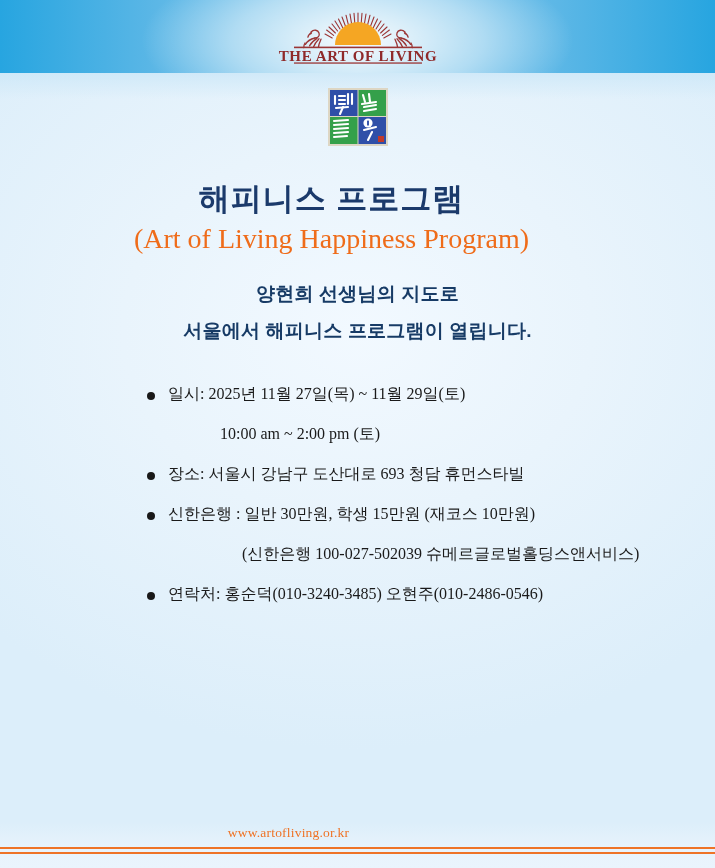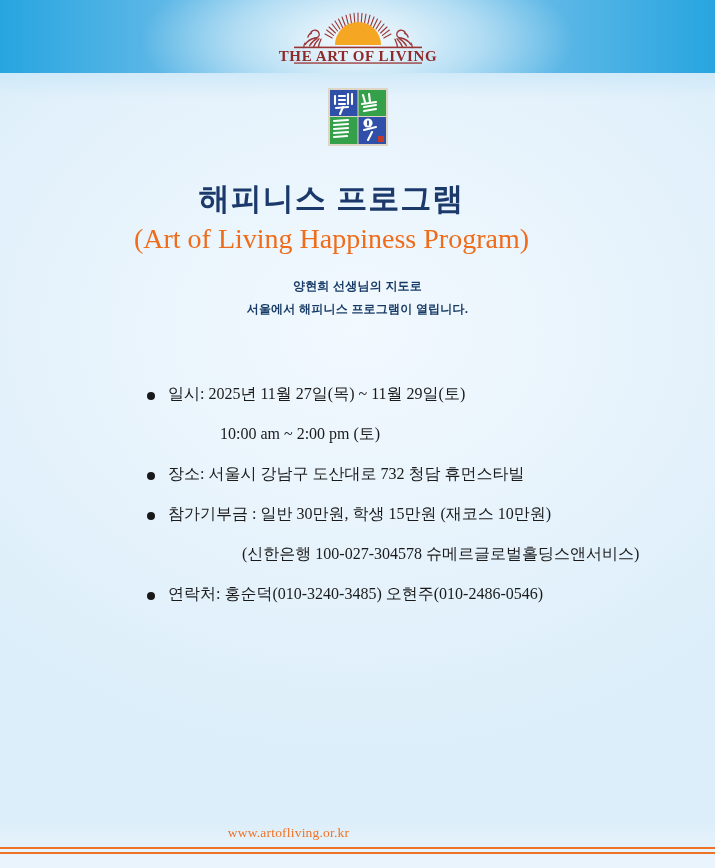--- a/index.html
+++ b/index.html
@@ -91,21 +91,21 @@
   .lead-block {
     position: absolute;
     left: 0;
     top: 275px;
     width: 715px;
     text-align: center;
   }
   .lead-line {
     font-family: "Liberation Sans", "DejaVu Sans", sans-serif;
     font-weight: bold;
-    font-size: 12px;
+    font-size: 19px;
     color: #173b66;
     line-height: 1.95;
     letter-spacing: 0.2px;
   }
 
   
   .details {
     position: absolute;
     left: 146px;
     top: 384px;
@@ -282,30 +282,30 @@
       <span class="detail-text">일시: 2025년 11월 27일(목) ~ 11월 29일(토)</span>
     </div>
 
 
     <div class="detail-row sub">
       <span class="detail-text">10:00 am ~ 2:00 pm (토)</span>
     </div>
 
     <div class="detail-row">
       <span class="bullet"></span>
-      <span class="detail-text">장소: 서울시 강남구 도산대로 732 청담 휴먼스타빌</span>
+      <span class="detail-text">장소: 서울시 강남구 도산대로 693 청담 휴먼스타빌</span>
     </div>
 
     <div class="detail-row">
       <span class="bullet"></span>
-      <span class="detail-text">참가기부금 : 일반 30만원, 학생 15만원 (재코스 10만원)</span>
+      <span class="detail-text">신한은행 : 일반 30만원, 학생 15만원 (재코스 10만원)</span>
     </div>
 
     <div class="detail-row sub2">
-      <span class="detail-text">(신한은행 100-027-304578 슈메르글로벌홀딩스앤서비스)</span>
+      <span class="detail-text">(신한은행 100-027-502039 슈메르글로벌홀딩스앤서비스)</span>
     </div>
 
 
     <div class="detail-row">
       <span class="bullet"></span>
       <span class="detail-text">연락처: 홍순덕(010-3240-3485) 오현주(010-2486-0546)</span>
     </div>
 
   </div>
 

